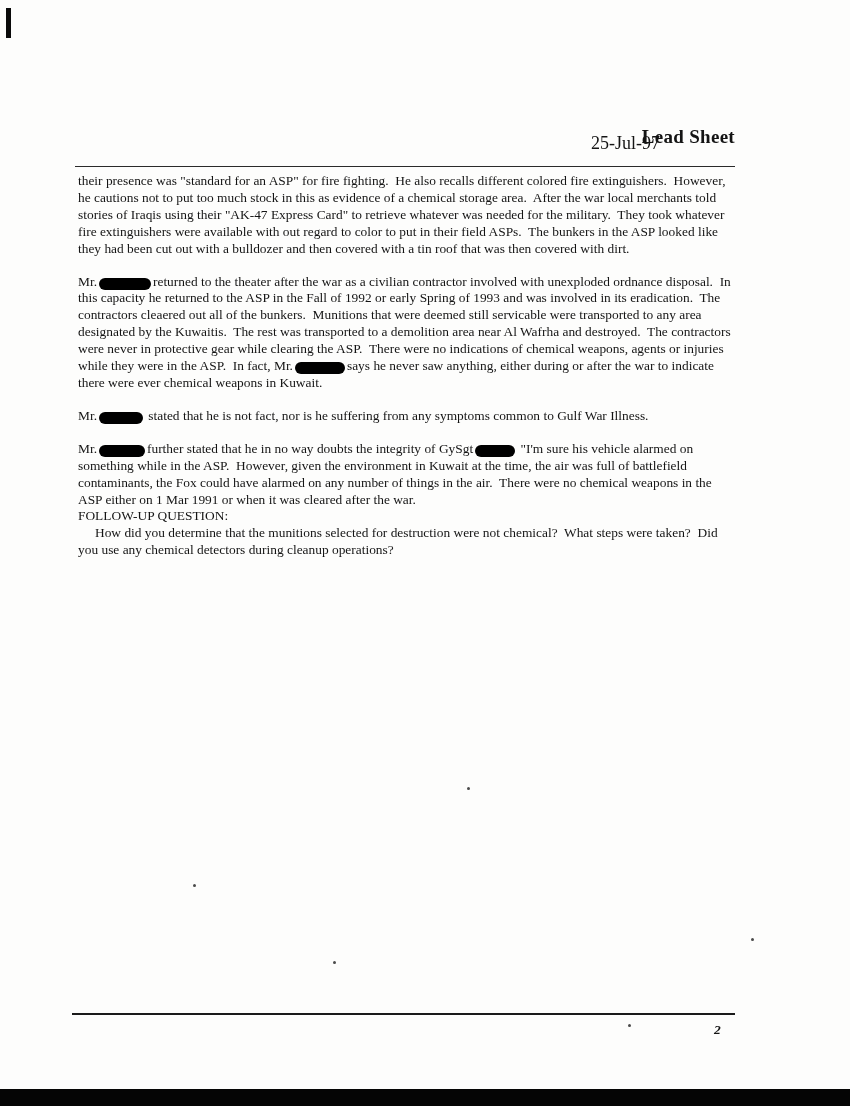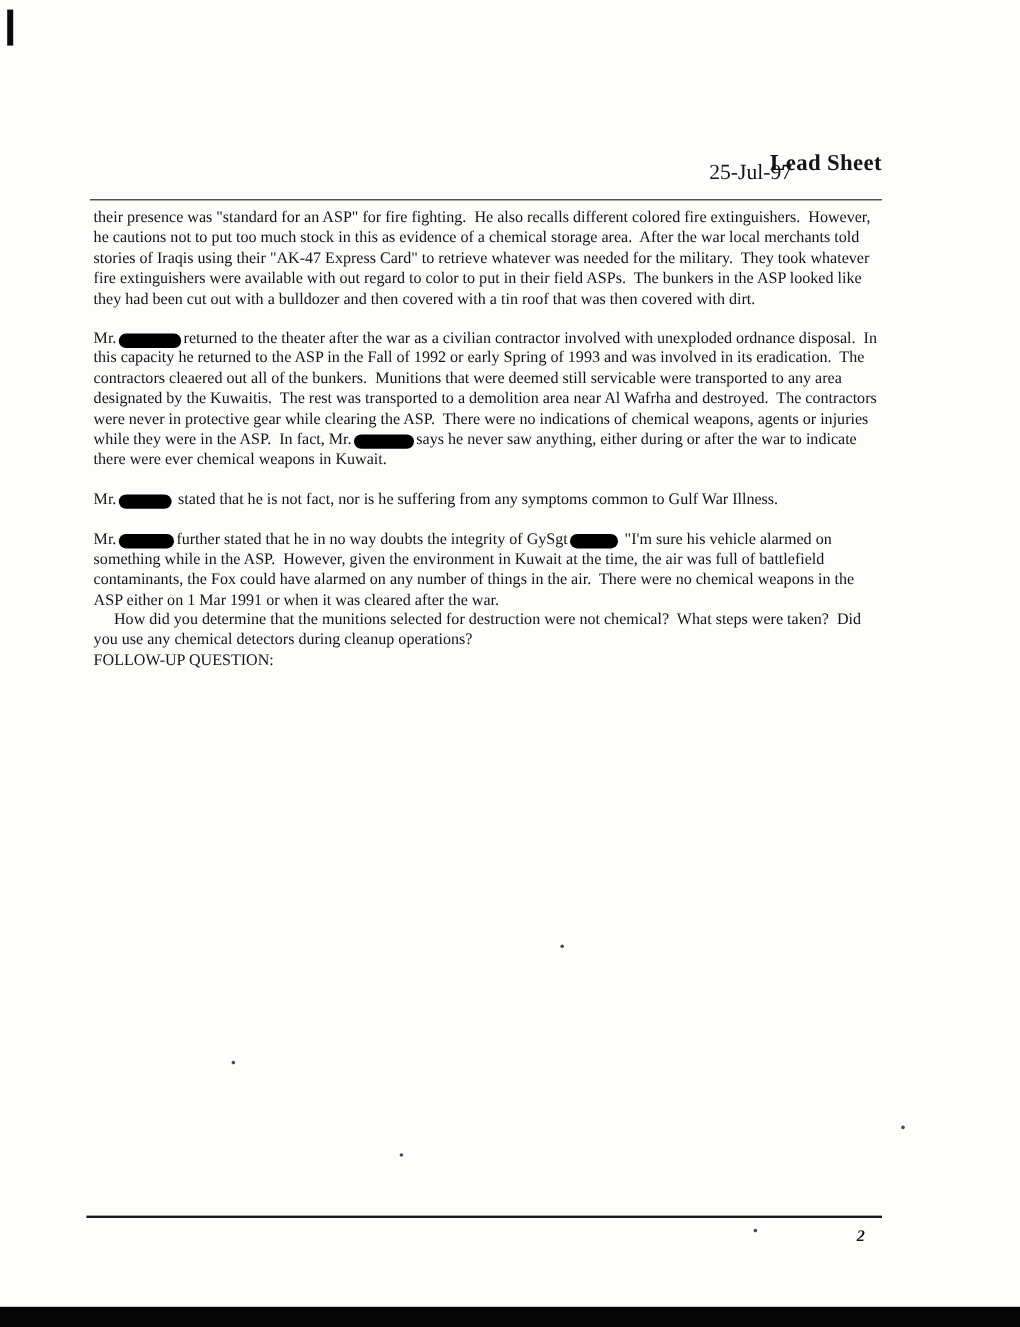--- a/index.html
+++ b/index.html
@@ -113,22 +113,22 @@
     <span class="doc-date">25-Jul-97</span>
   </header>
 
   <div class="header-rule"></div>
 
   <main class="doc-body">
       <p class="para"><span>their presence was "standard for an ASP" for fire fighting.  He also recalls different colored fire extinguishers.  However, he cautions not to put too much stock in this as evidence of a chemical storage area.  After the war local merchants told stories of Iraqis using their "AK-47 Express Card" to retrieve whatever was needed for the military.  They took whatever fire extinguishers were available with out regard to color to put in their field ASPs.  The bunkers in the ASP looked like they had been cut out with a bulldozer and then covered with a tin roof that was then covered with dirt.</span></p>
       <p class="para"><span>Mr.</span><span class="redaction" style="width: 52px;"></span><span>returned to the theater after the war as a civilian contractor involved with unexploded ordnance disposal.  In this capacity he returned to the ASP in the Fall of 1992 or early Spring of 1993 and was involved in its eradication.  The contractors cleaered out all of the bunkers.  Munitions that were deemed still servicable were transported to any area designated by the Kuwaitis.  The rest was transported to a demolition area near Al Wafrha and destroyed.  The contractors were never in protective gear while clearing the ASP.  There were no indications of chemical weapons, agents or injuries while they were in the ASP.  In fact, Mr.</span><span class="redaction" style="width: 50px;"></span><span>says he never saw anything, either during or after the war to indicate there were ever chemical weapons in Kuwait.</span></p>
       <p class="para"><span>Mr.</span><span class="redaction" style="width: 44px;"></span><span> stated that he is not fact, nor is he suffering from any symptoms common to Gulf War Illness.</span></p>
       <p class="para"><span>Mr.</span><span class="redaction" style="width: 46px;"></span><span>further stated that he in no way doubts the integrity of GySgt</span><span class="redaction" style="width: 40px;"></span><span> "I'm sure his vehicle alarmed on something while in the ASP.  However, given the environment in Kuwait at the time, the air was full of battlefield contaminants, the Fox could have alarmed on any number of things in the air.  There were no chemical weapons in the ASP either on 1 Mar 1991 or when it was cleared after the war.</span></p>
+      <p class="para tight"><span>FOLLOW-UP QUESTION:</span></p>
       <p class="para tight indent"><span>How did you determine that the munitions selected for destruction were not chemical?  What steps were taken?  Did you use any chemical detectors during cleanup operations?</span></p>
-      <p class="para tight"><span>FOLLOW-UP QUESTION:</span></p>
     </main>
 
   <div class="speck" style="left:467px;top:787px"></div>
   <div class="speck" style="left:193px;top:884px"></div>
   <div class="speck" style="left:751px;top:938px"></div>
   <div class="speck" style="left:333px;top:961px"></div>
   <div class="speck" style="left:628px;top:1024px"></div>
 
   <div class="footer-rule"></div>
   <div class="page-number">2</div>

